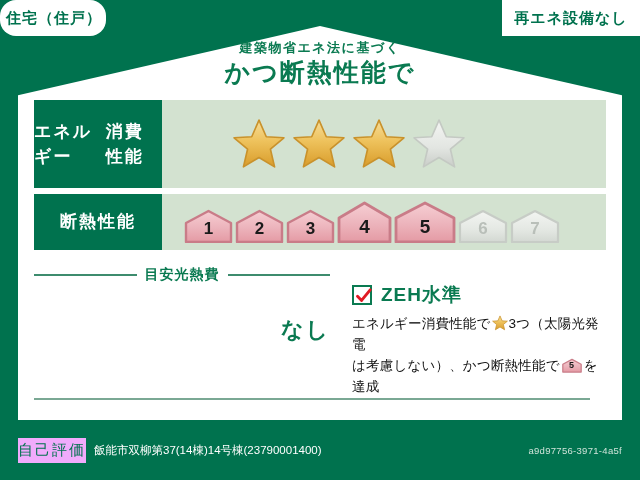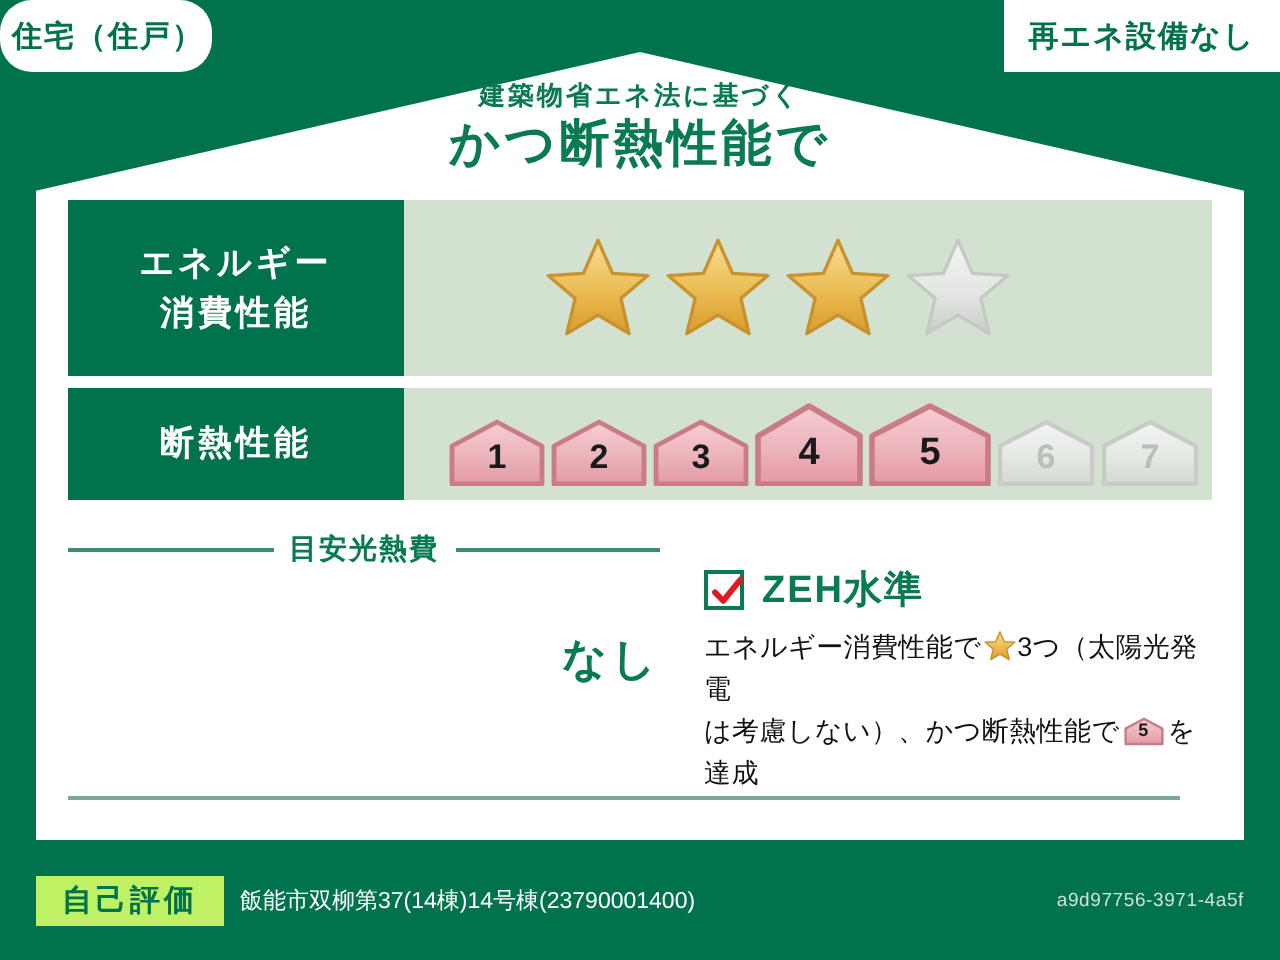--- a/index.html
+++ b/index.html
@@ -47,27 +47,27 @@
   #title-main{font-size:25px;font-weight:bold;letter-spacing:2px;line-height:1.35;}
 
   
   #content{
     position:absolute;left:34px;top:100px;width:572px;height:312px;
   }
 
   
   .perf-row{display:flex;align-items:stretch;}
   .perf-key{
-    width:168px;
+    width:128px;
     background:#00724e;
     color:#ffffff;
     font-weight:bold;
     font-size:17px;
     letter-spacing:2px;
-    display:flex;flex-direction:column;
+    display:flex;flex-direction:row;
     align-items:center;justify-content:center;
     line-height:1.5;
     box-sizing:border-box;
   }
   .perf-val{
     flex:1;
     background:#d3e2d0;
     display:flex;align-items:center;
     box-sizing:border-box;
   }
@@ -136,22 +136,22 @@
   
   #footer{
     position:absolute;left:0;bottom:0;width:640px;height:60px;
     background:#00724e;
   }
   #footer-inner{
     position:absolute;left:18px;right:18px;top:8px;height:44px;
     display:flex;align-items:center;
   }
   #self-eval{
-    background:#bef264;color:#00724e;font-weight:bold;font-size:15px;
-    letter-spacing:2px;padding:3px 13px;white-space:nowrap;
+    background:#f0abfc;color:#00724e;font-weight:normal;font-size:15px;
+    letter-spacing:2px;padding:3px 0;white-space:nowrap;
   }
   #address{
     color:#ffffff;font-size:11.5px;margin-left:8px;white-space:nowrap;
     letter-spacing:0px;
   }
   #footer-right{margin-left:auto;text-align:right;}
   #eval-date{color:#ffffff;font-size:14px;font-weight:bold;letter-spacing:0.5px;}
   #doc-id{color:#cfe3d9;font-size:9.5px;letter-spacing:0.3px;margin-top:1px;}
 </style>
 </head>

